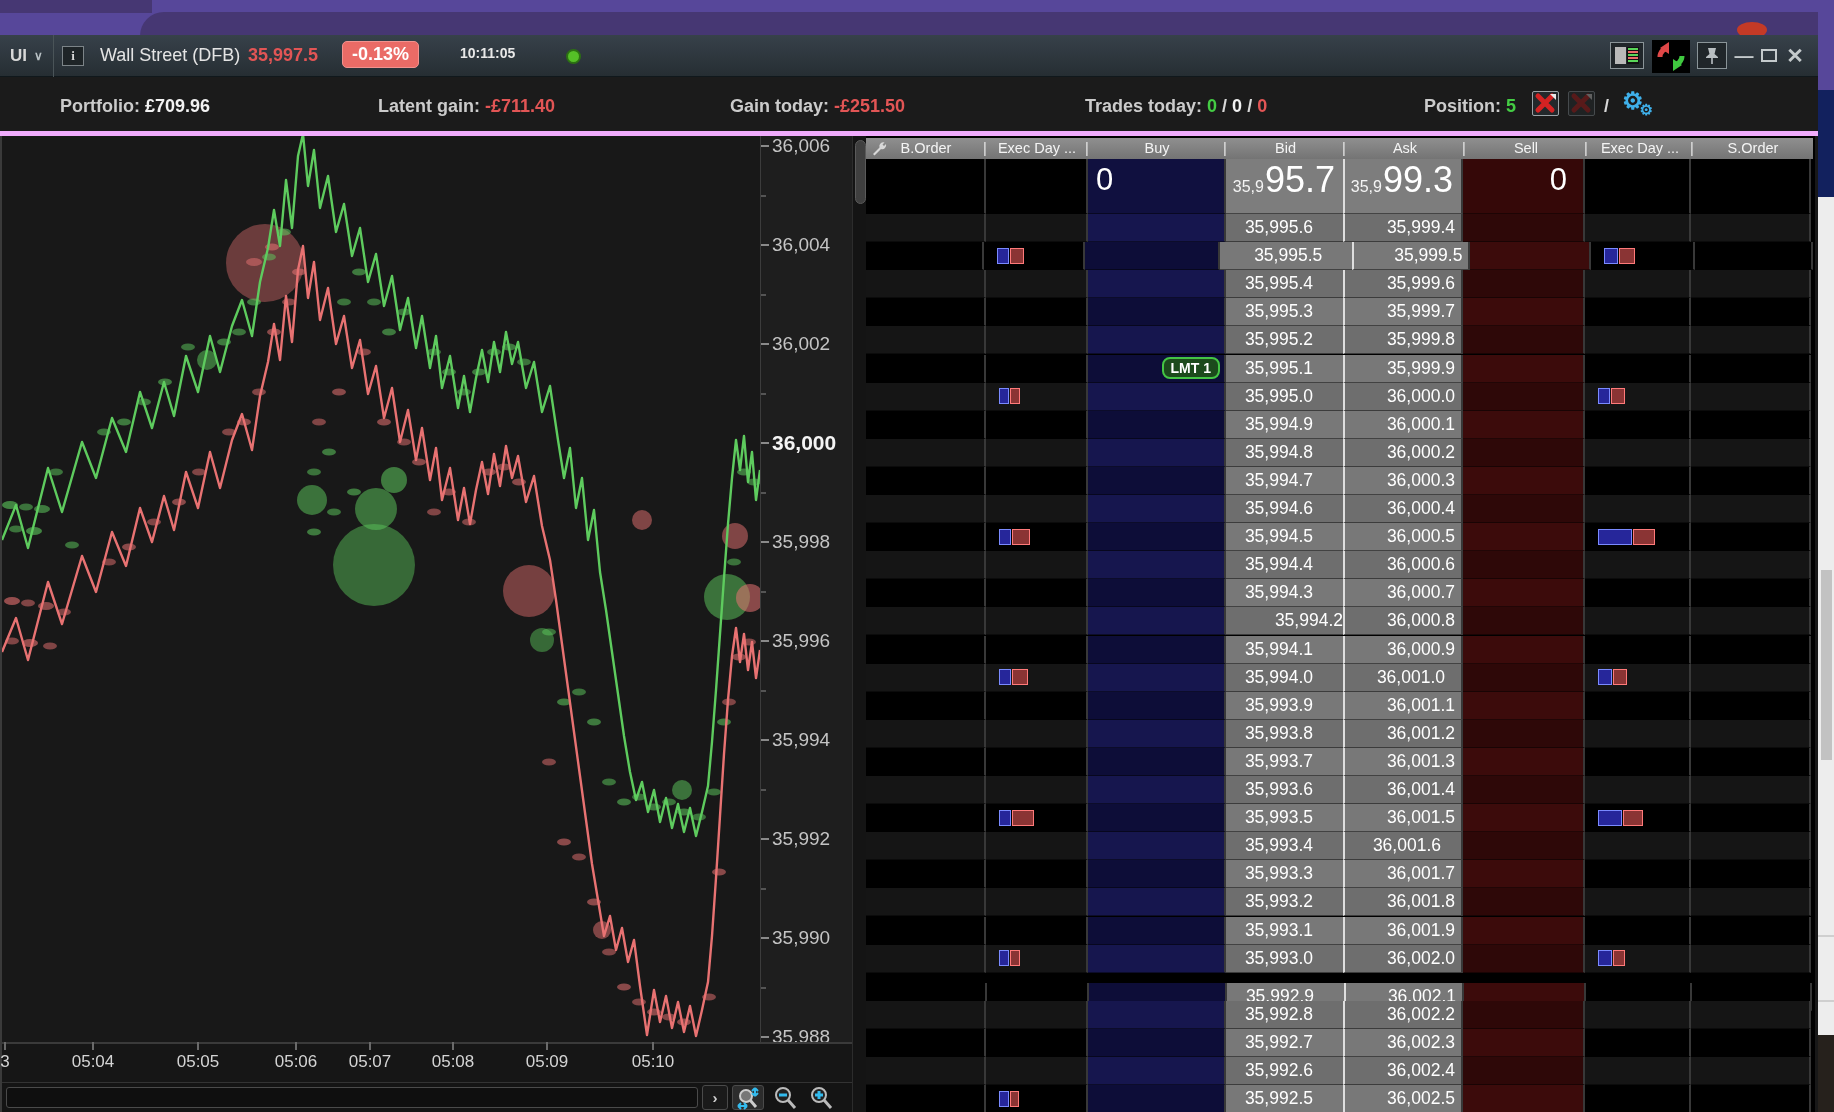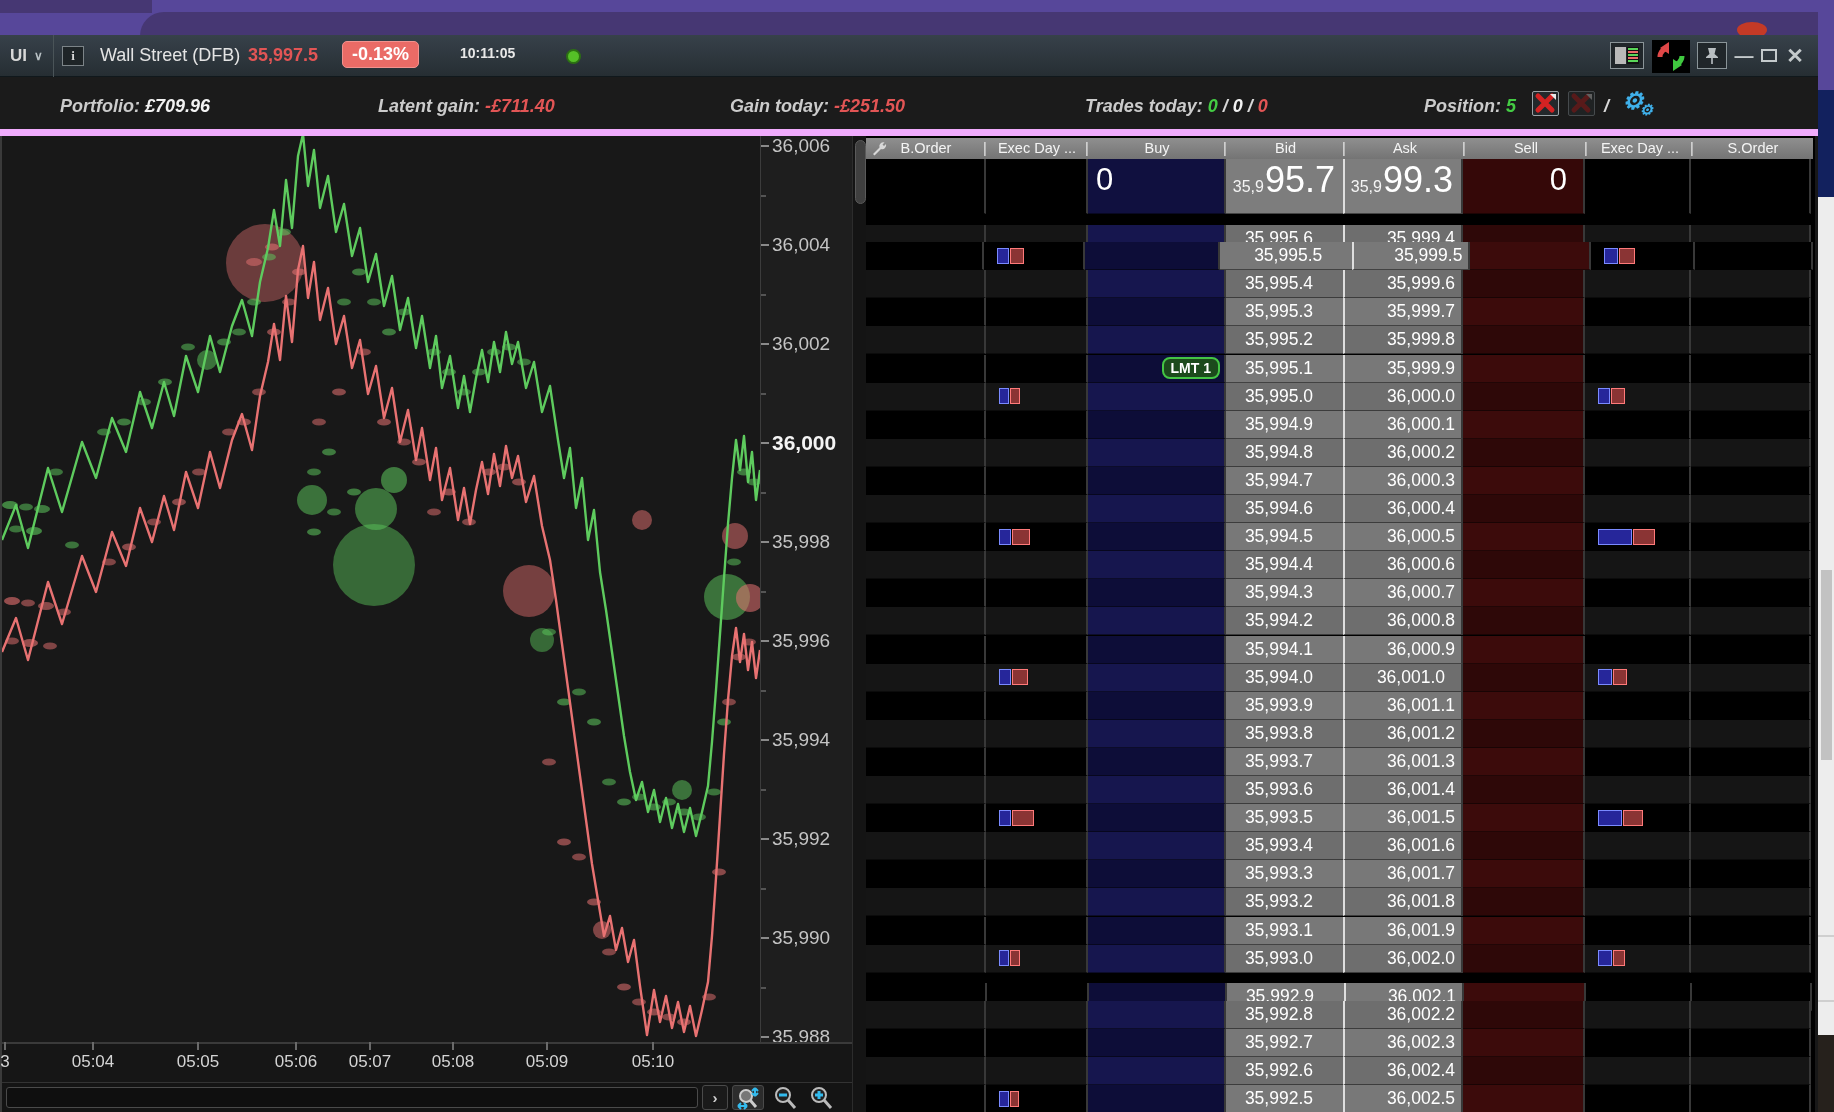--- a/index.html
+++ b/index.html
@@ -26,21 +26,21 @@
   .tb-inst{position:absolute;left:100px;top:10px;font-size:18px;color:#e4e4e4;}
   .tb-price{position:absolute;left:248px;top:10px;font-size:18px;font-weight:bold;color:#e25555;}
   .tb-badge{position:absolute;left:342px;top:6px;background:#ea6b66;border:1px solid #f2928e;border-radius:5px;color:#fff;font-size:18px;font-weight:bold;padding:2px 9px;}
   .tb-time{position:absolute;left:460px;top:10px;font-size:14px;font-weight:bold;color:#e8e8e8;}
   .tb-dot{position:absolute;left:566px;top:14px;width:15px;height:15px;border-radius:50%;background:#55c027;border:2px solid #2c7013;}
   .tb-btn{position:absolute;top:7px;height:27px;display:flex;align-items:center;justify-content:center;cursor:pointer;}
   .tile{border:1px solid #8a9498;background:#20262a;}
   .winglyph{color:#c4cacc;font-size:19px;font-weight:bold;}
   .maxbox{width:16px;height:13px;border:2px solid #c4cacc;}
   
-  .statsbar{position:absolute;left:0;top:77px;width:1818px;height:59px;background:#1b1b1b;border-bottom:7px solid #f0abfc;color:#d8d8d8;font-size:18px;font-weight:bold;font-style:italic;}
+  .statsbar{position:absolute;left:0;top:77px;width:1818px;height:59px;background:#1b1b1b;border-bottom:5px solid #f0abfc;color:#d8d8d8;font-size:18px;font-weight:bold;}
   .stat{position:absolute;top:19px;white-space:nowrap;}
   .stat .lab{color:#cbcbcb;}
   .stat .val{color:#f2f2f2;}
   .neg{color:#e25555!important;}
   .pos{color:#44cc44!important;}
   .mid0{color:#d8d8d8;}
   .xbtn{position:absolute;top:14px;width:27px;height:25px;border:1px solid #9aa2a6;background:#23282b;border-radius:2px;}
   .xbtn.dim{opacity:.55;border-color:#6a7276;}
   .gears{position:absolute;top:10px;color:#3fb0ea;}
   .gear-big{font-size:24px;}
@@ -435,21 +435,21 @@
             <span class="sm">35,9</span>
             <span class="lg">99.3</span>
           </div>
         </div>
         <div class="cell " style="width: 122px; background: rgb(53, 8, 8);">
           <div class="bigrow-sell0">0</div>
         </div>
         <div class="cell " style="width: 106px; background: rgb(0, 0, 0);"></div>
         <div class="cell " style="width: 120px; background: rgb(0, 0, 0);"></div>
       </div>
-      <div class="lrow" style="top: 89px; height: 28.1px; align-items: center;">
+      <div class="lrow" style="top: 78px; height: 28.1px; align-items: center;">
         <div class="cell " style="width: 120px; background: rgb(21, 21, 21);"></div>
         <div class="cell " style="width: 102px; background: rgb(21, 21, 21);"></div>
         <div class="cell " style="width: 138px; background: rgb(22, 22, 78);"></div>
         <div class="cell c-bid" style="width: 119px; background: rgb(110, 110, 110);">
           <span style="padding-right: 30px;">35,995.6</span>
         </div>
         <div class="cell c-ask" style="width: 120px; background: rgb(110, 110, 110);">
           <span style="padding-right: 6px;">35,999.4</span>
         </div>
         <div class="cell " style="width: 122px; background: rgb(46, 8, 8);"></div>
@@ -668,21 +668,21 @@
         </div>
         <div class="cell " style="width: 122px; background: rgb(60, 11, 11);"></div>
         <div class="cell " style="width: 106px; background: rgb(0, 0, 0);"></div>
         <div class="cell " style="width: 120px; background: rgb(0, 0, 0);"></div>
       </div>
       <div class="lrow" style="top: 471.4px; height: 28.1px;">
         <div class="cell " style="width: 120px; background: rgb(21, 21, 21);"></div>
         <div class="cell " style="width: 102px; background: rgb(21, 21, 21);"></div>
         <div class="cell " style="width: 138px; background: rgb(22, 22, 78);"></div>
         <div class="cell c-bid" style="width: 119px; background: rgb(110, 110, 110);">
-          <span style="padding-right: 30px;">35,994.2</span>
+          <span style="">35,994.2</span>
         </div>
         <div class="cell c-ask" style="width: 120px; background: rgb(110, 110, 110);">
           <span style="padding-right: 6px;">36,000.8</span>
         </div>
         <div class="cell " style="width: 122px; background: rgb(46, 8, 8);"></div>
         <div class="cell " style="width: 106px; background: rgb(21, 21, 21);"></div>
         <div class="cell " style="width: 120px; background: rgb(21, 21, 21);"></div>
       </div>
       <div class="lrow" style="top: 499.5px; height: 28.1px;">
         <div class="cell " style="width: 120px; background: rgb(0, 0, 0);"></div>
@@ -803,21 +803,21 @@
         <div class="cell " style="width: 120px; background: rgb(0, 0, 0);"></div>
       </div>
       <div class="lrow" style="top: 696.2px; height: 28.1px;">
         <div class="cell " style="width: 120px; background: rgb(21, 21, 21);"></div>
         <div class="cell " style="width: 102px; background: rgb(21, 21, 21);"></div>
         <div class="cell " style="width: 138px; background: rgb(22, 22, 78);"></div>
         <div class="cell c-bid" style="width: 119px; background: rgb(110, 110, 110);">
           <span style="padding-right: 30px;">35,993.4</span>
         </div>
         <div class="cell c-ask" style="width: 120px; background: rgb(110, 110, 110);">
-          <span style="padding-right: 6px;">36,001.6</span>
+          <span style="padding-right: 20px;">36,001.6</span>
         </div>
         <div class="cell " style="width: 122px; background: rgb(46, 8, 8);"></div>
         <div class="cell " style="width: 106px; background: rgb(21, 21, 21);"></div>
         <div class="cell " style="width: 120px; background: rgb(21, 21, 21);"></div>
       </div>
       <div class="lrow" style="top: 724.3px; height: 28.1px;">
         <div class="cell " style="width: 120px; background: rgb(0, 0, 0);"></div>
         <div class="cell " style="width: 102px; background: rgb(0, 0, 0);"></div>
         <div class="cell " style="width: 138px; background: rgb(13, 13, 56);"></div>
         <div class="cell c-bid" style="width: 119px; background: rgb(120, 120, 120);">

